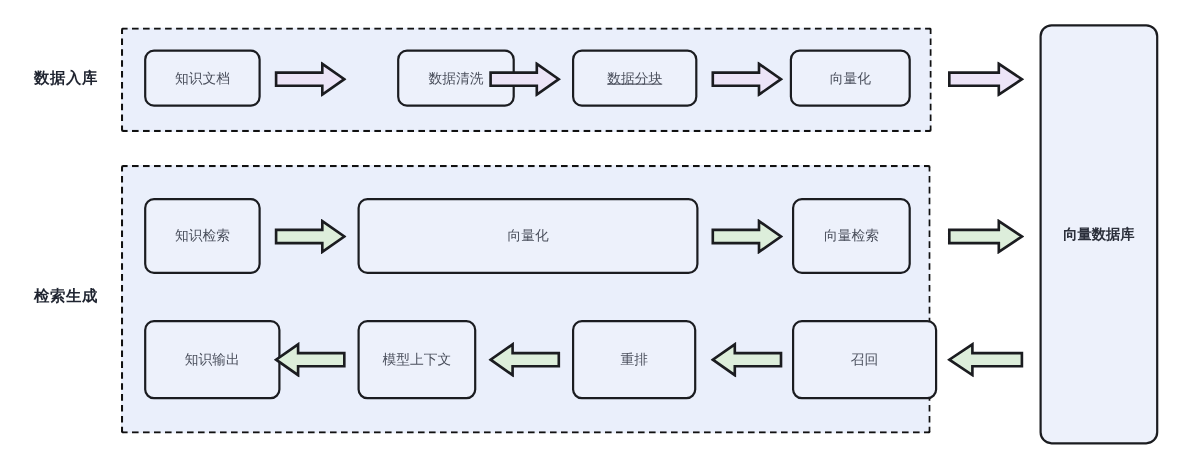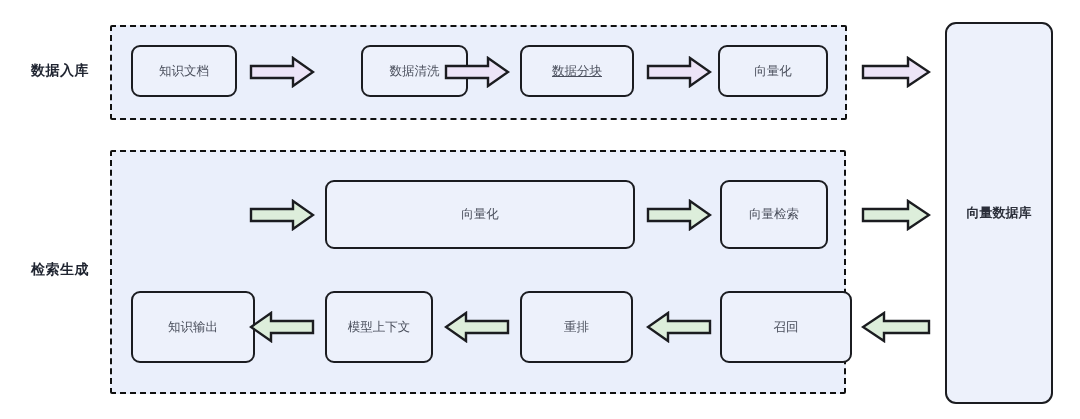--- a/index.html
+++ b/index.html
@@ -74,20 +74,21 @@
     </svg>
   </div>
   <div class="arrow" style="left:861px;top:56px;">
     <svg width="70" height="32" viewBox="0 0 70 32">
       <path d="M2 10 H47 V2 L68 16 L47 30 V22 H2 Z" fill="#ece4f7" stroke="#1b1c20" stroke-width="2.4" stroke-linejoin="miter"></path>
     </svg>
   </div>
 
   <div class="group" style="left:110px;top:150px;width:736px;height:244px;"></div>
 
+  <div class="node" style="left:131px;top:180px;width:106px;height:69px;">知识检索</div>
 
   <div class="node" style="left:325px;top:180px;width:310px;height:69px;">向量化</div>
 
   <div class="node" style="left:720px;top:180px;width:108px;height:69px;">向量检索</div>
 
   <div class="arrow" style="left:249px;top:199px;">
     <svg width="66" height="32" viewBox="0 0 66 32">
       <path d="M2 10 H44 V2 L64 16 L44 30 V22 H2 Z" fill="#ddeedb" stroke="#1b1c20" stroke-width="2.4" stroke-linejoin="miter"></path>
     </svg>
   </div>

